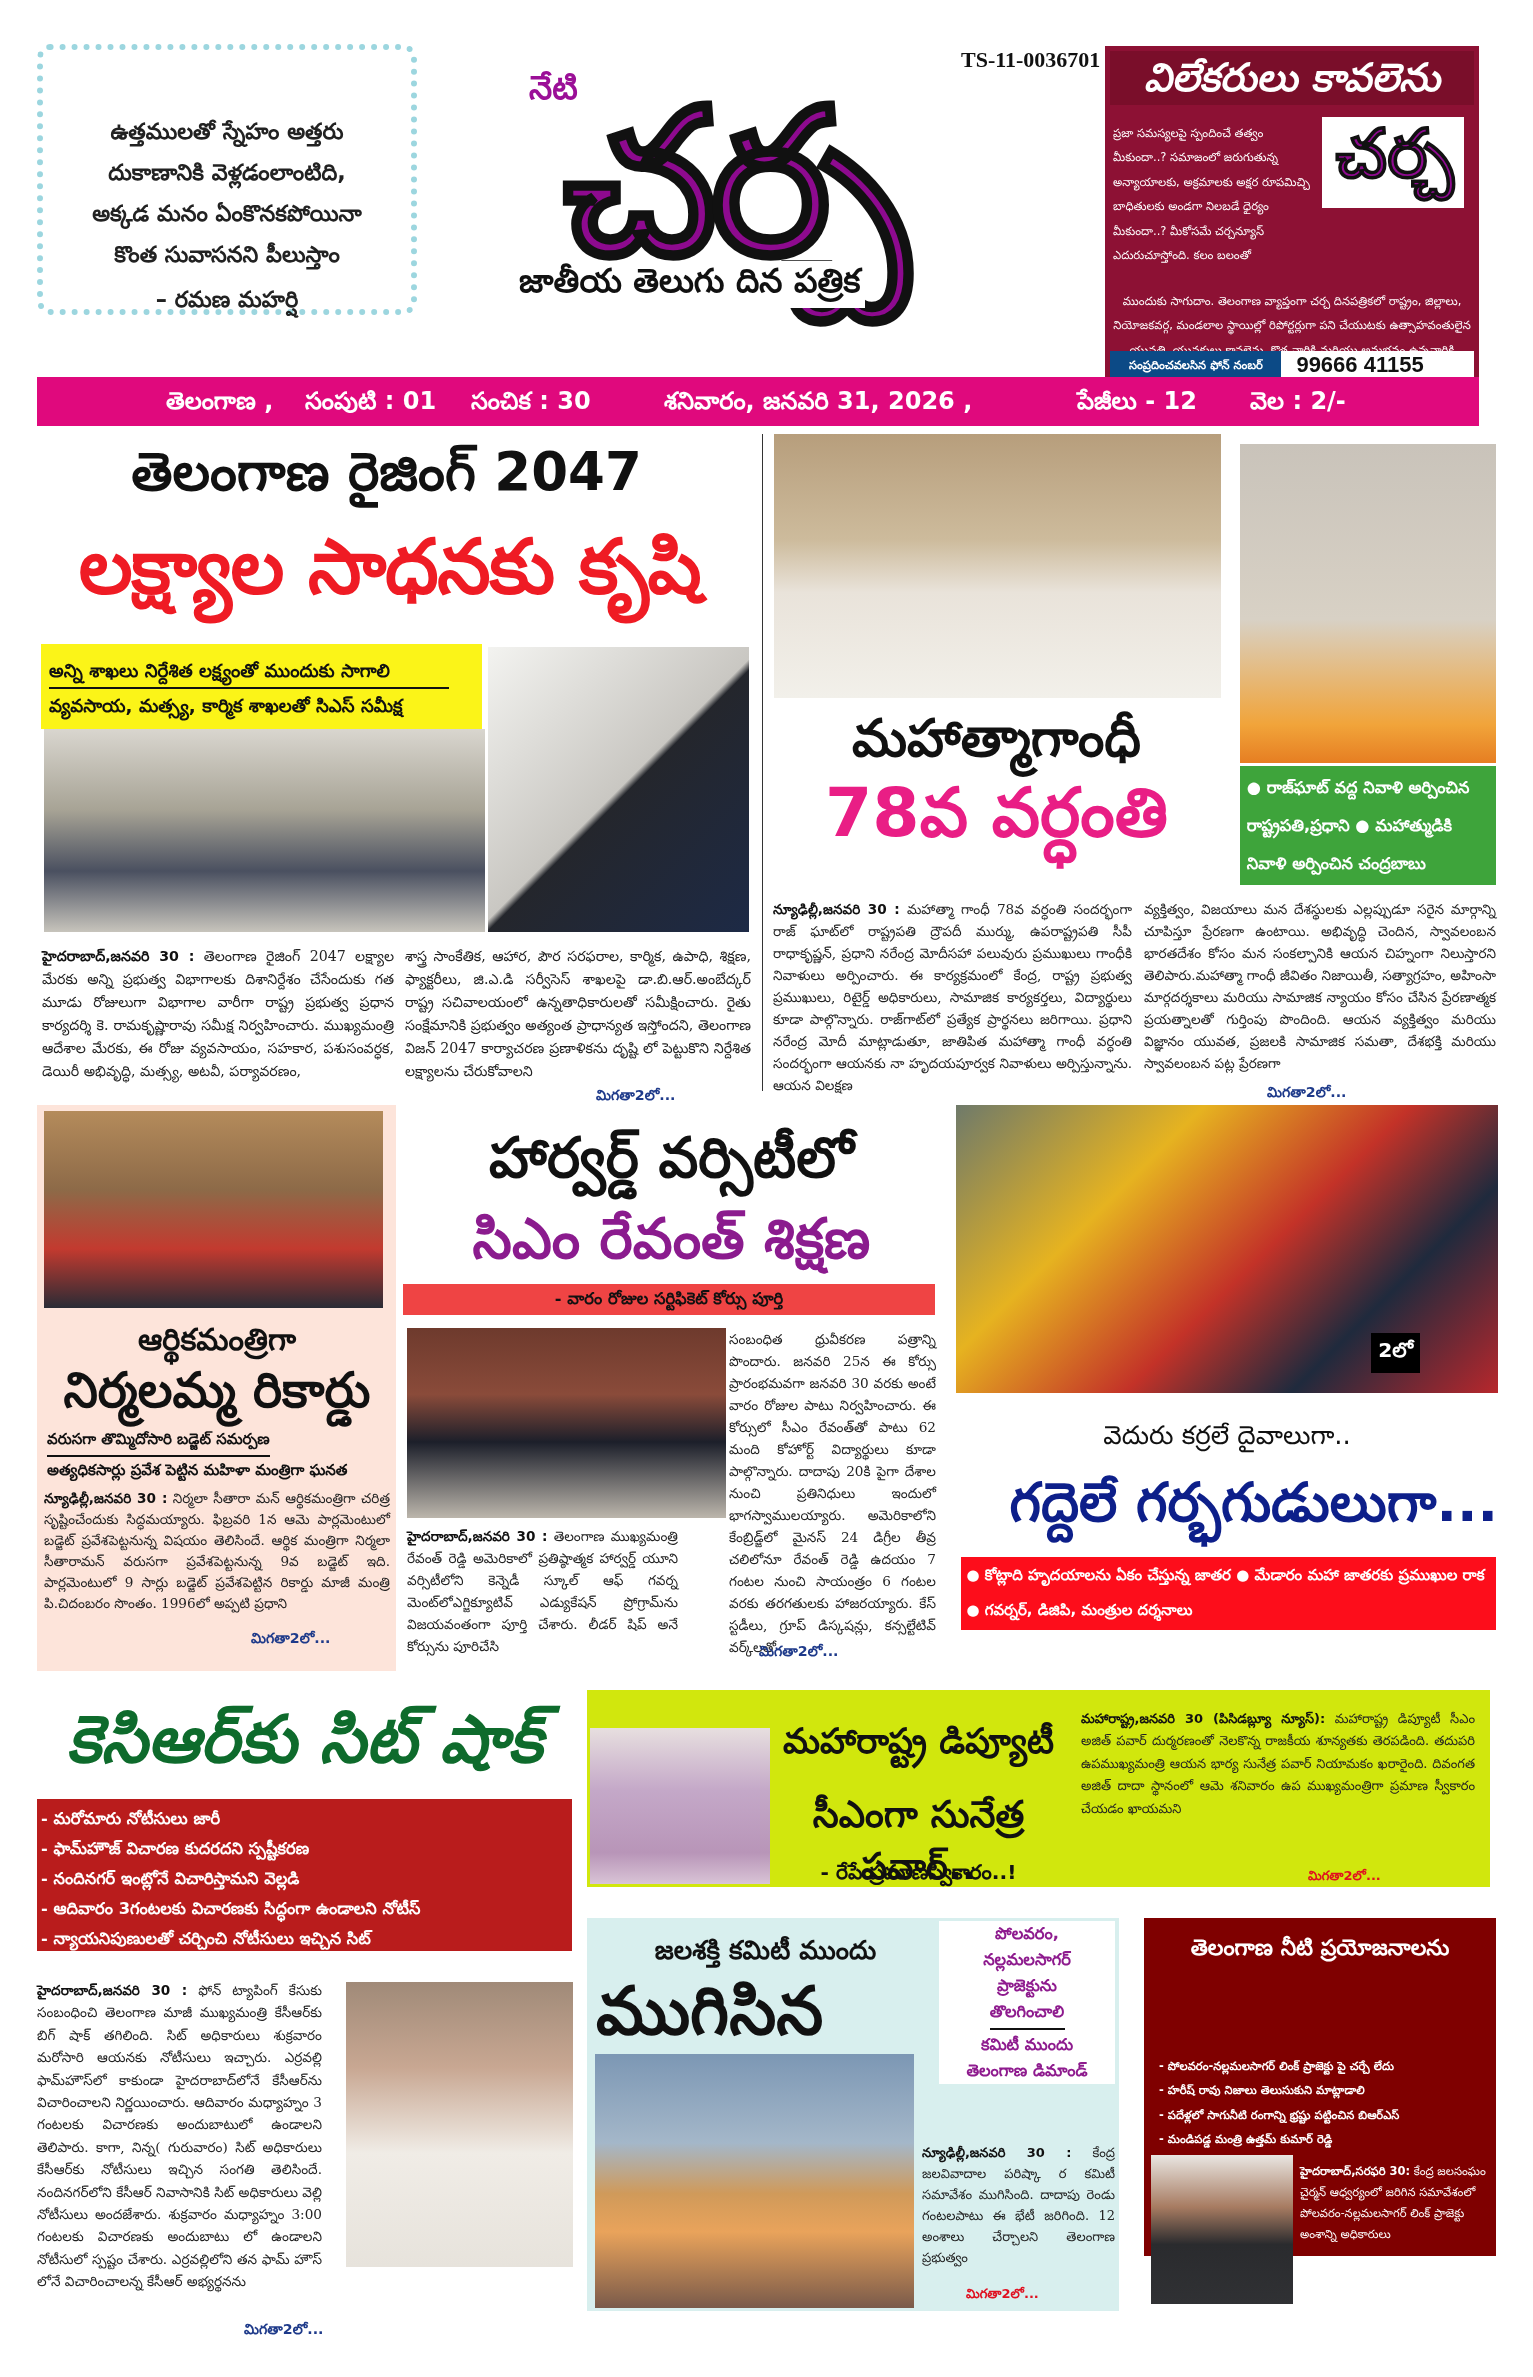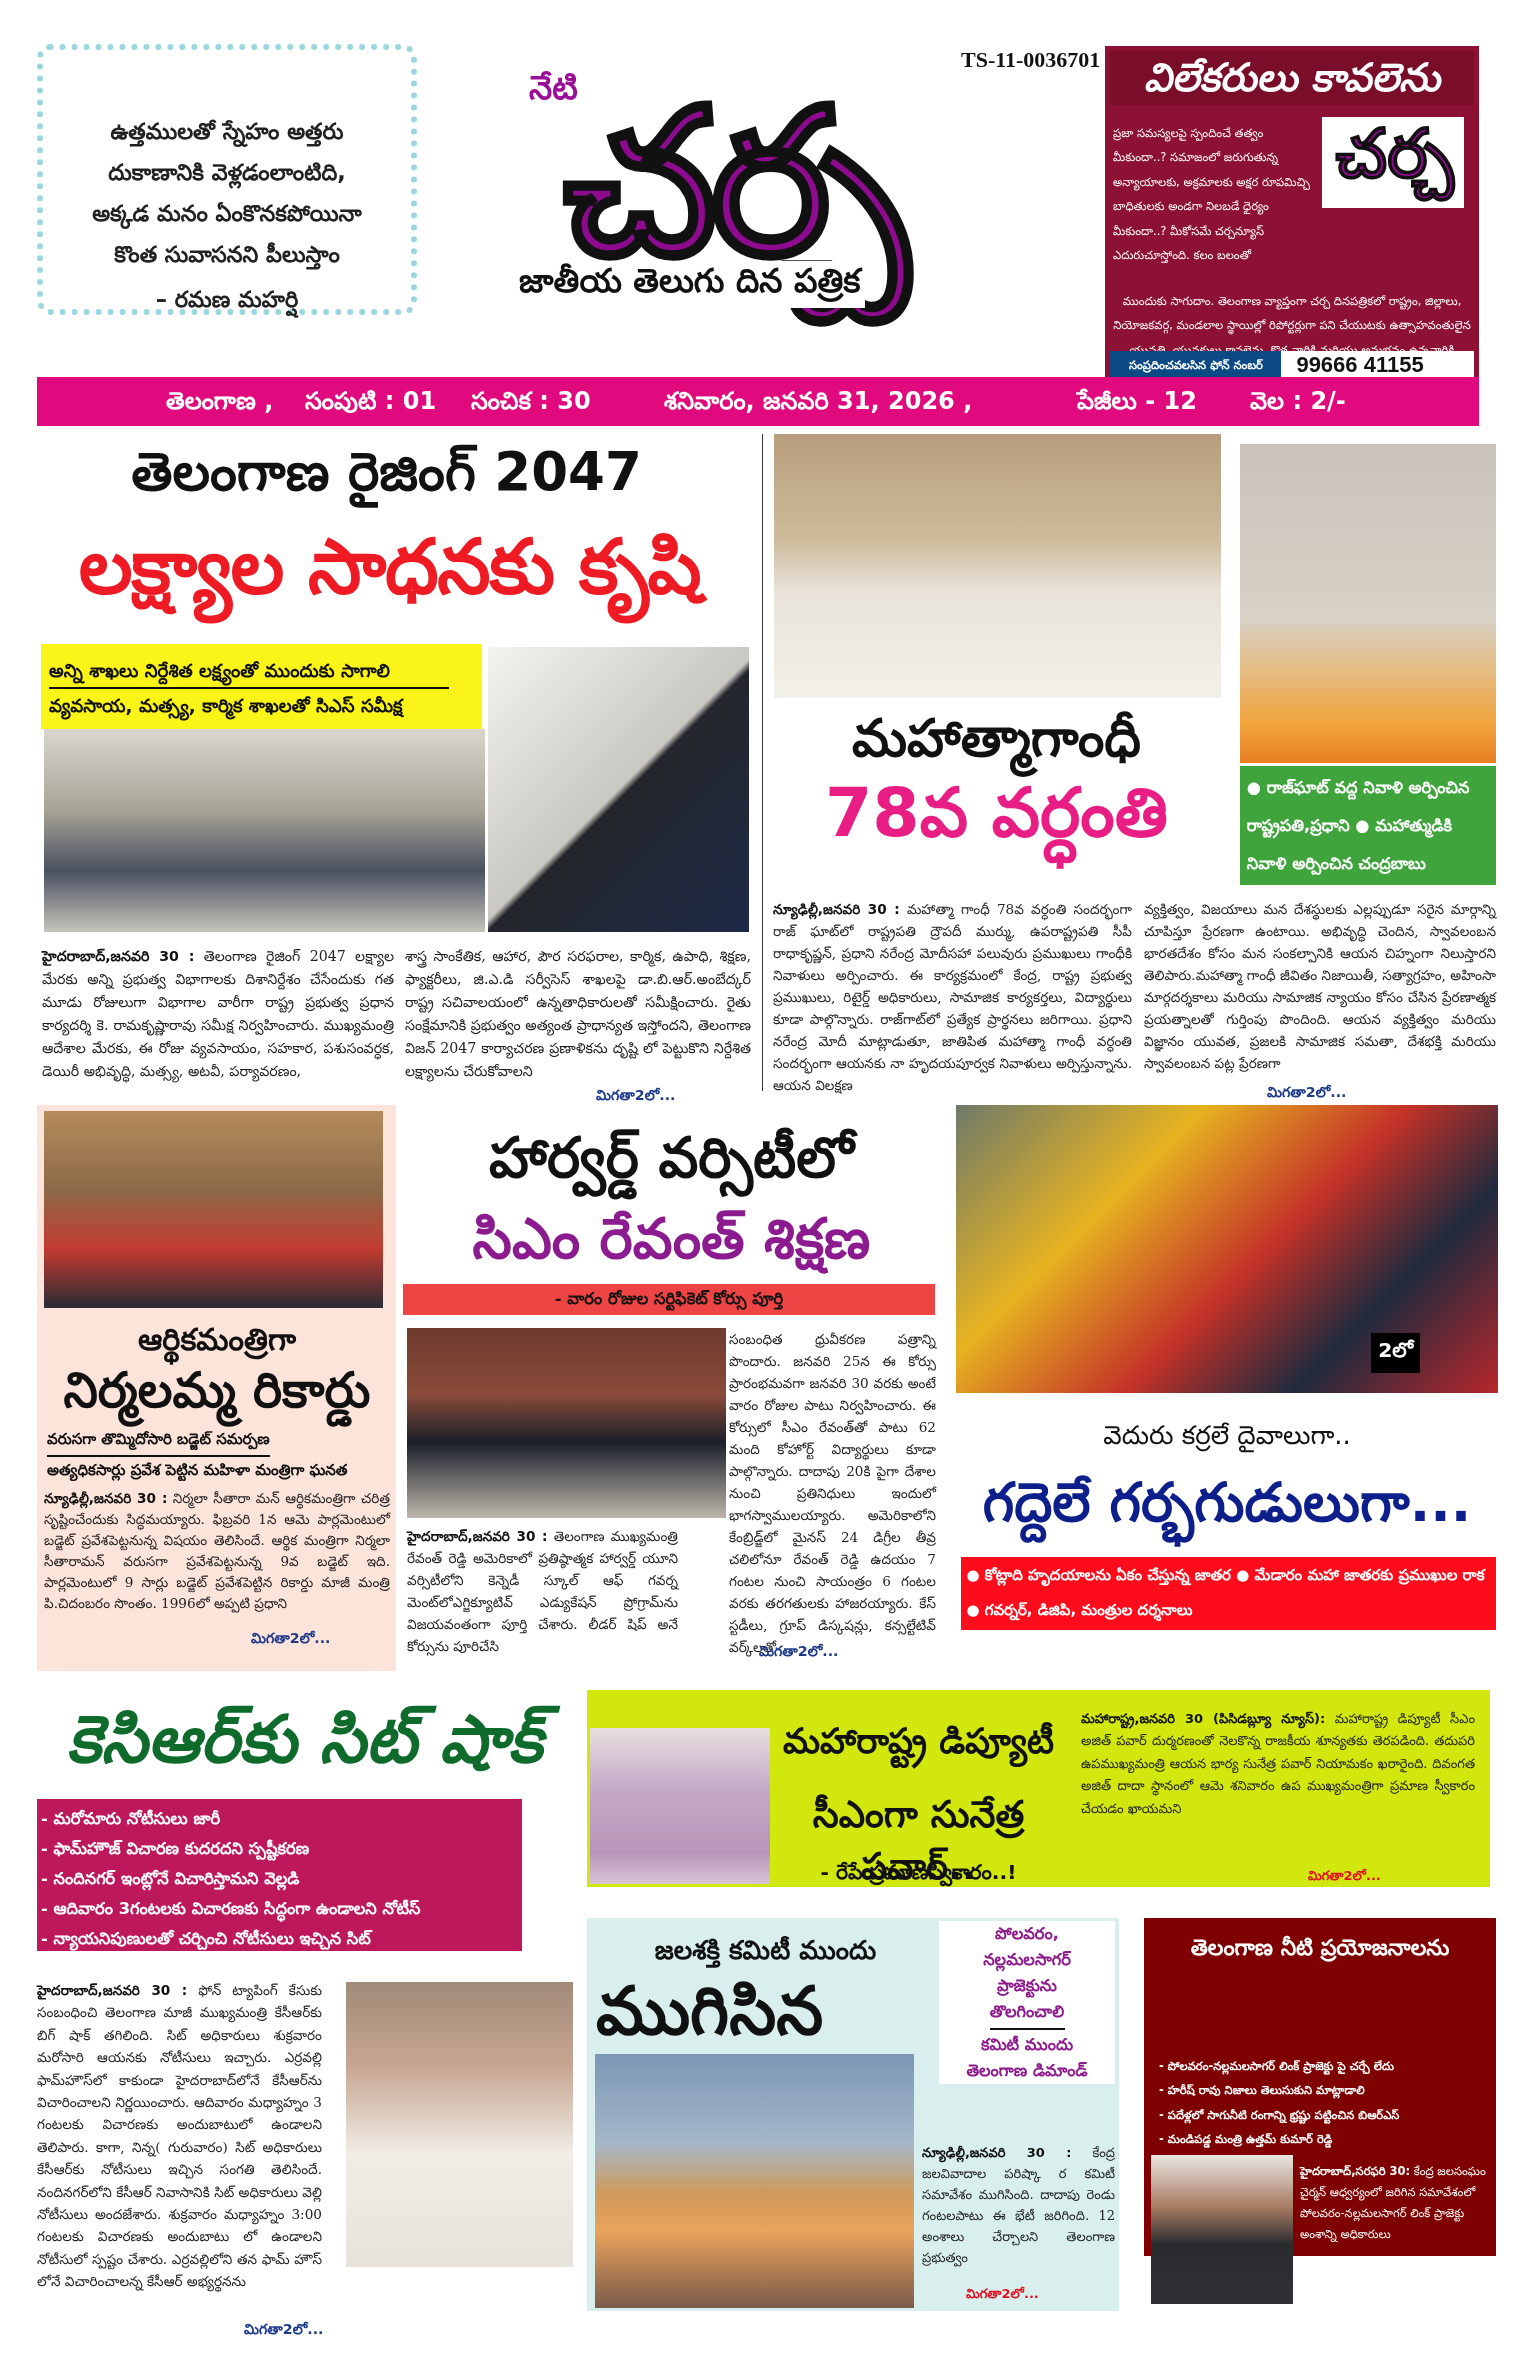--- a/index.html
+++ b/index.html
@@ -49,26 +49,26 @@
 .n-kick{left:41px;top:1322px;width:352px;text-align:center;font-size:30.5px;font-weight:bold}
 .n-head{left:41px;top:1362px;width:352px;text-align:center;font-size:49px;font-weight:bold}
 .n-sub1{left:47px;top:1430px;font-size:15px;font-weight:bold;border-bottom:2px solid #111;padding-bottom:4.1px}
 .n-sub2{left:47px;top:1461px;font-size:15px;font-weight:bold}
 
 .h-head1{left:407px;top:1125px;width:529px;text-align:center;font-size:56px;font-weight:bold;color:#111}
 .h-head2{left:407px;top:1206px;width:529px;text-align:center;font-size:56px;font-weight:bold;color:#8b1b8e}
 .h-sub{left:403px;top:1284px;width:532px;height:30.5px;background:#ef4444;text-align:center;font-size:16.3px;font-weight:bold;line-height:30.5px}
 
 .m-head1{left:956px;top:1420px;width:542px;text-align:center;font-size:26px;font-weight:normal}
-.m-head2{left:956px;top:1471px;width:542px;text-align:center;font-size:54px;font-weight:bold;color:#0d1f8a}
+.m-head2{left:956px;top:1471px;width:542px;text-align:right;font-size:54px;font-weight:bold;color:#0d1f8a}
 .m-red{left:961px;top:1557px;width:535px;height:73px;background:#fd0d1b;color:#fff;font-size:15px;font-weight:bold;line-height:35px;padding:1.4px 5.4px}
 
 
 .k-head{left:37px;top:1701px;width:535px;text-align:center;font-size:66px;font-weight:bold;color:#0e6b2c;font-style:italic}
-.k-teal{left:37px;top:1799px;width:485px;height:152px;background:#be185d;color:#fff;font-size:16.3px;font-weight:bold;line-height:30px;padding:5.4px 4.1px}
+.k-teal{left:37px;top:1799px;width:535px;height:152px;background:#b91c1c;color:#fff;font-size:16.3px;font-weight:bold;line-height:30px;padding:5.4px 4.1px}
 
 .su-box{left:587px;top:1690px;width:903px;height:197px;background:#d1e70d}
 .su-head1{left:773px;top:1721px;width:291px;text-align:center;font-size:35px;font-weight:bold}
 .su-head2{left:773px;top:1793px;width:291px;text-align:center;font-size:37px;font-weight:bold}
 .su-sub{left:773px;top:1860px;width:291px;text-align:center;font-size:20.3px;font-weight:bold}
 .su-text{left:1081px;top:1708px;width:394px;font-size:13px;line-height:22.4px}
 
 .j-box{left:587px;top:1918px;width:532px;height:393px;background:#d8efee}
 .j-head1{left:596px;top:1935px;width:339px;text-align:center;font-size:26px;font-weight:bold}
 .j-head2{left:596px;top:1972px;width:339px;text-align:left;font-size:67px;font-weight:bold}

